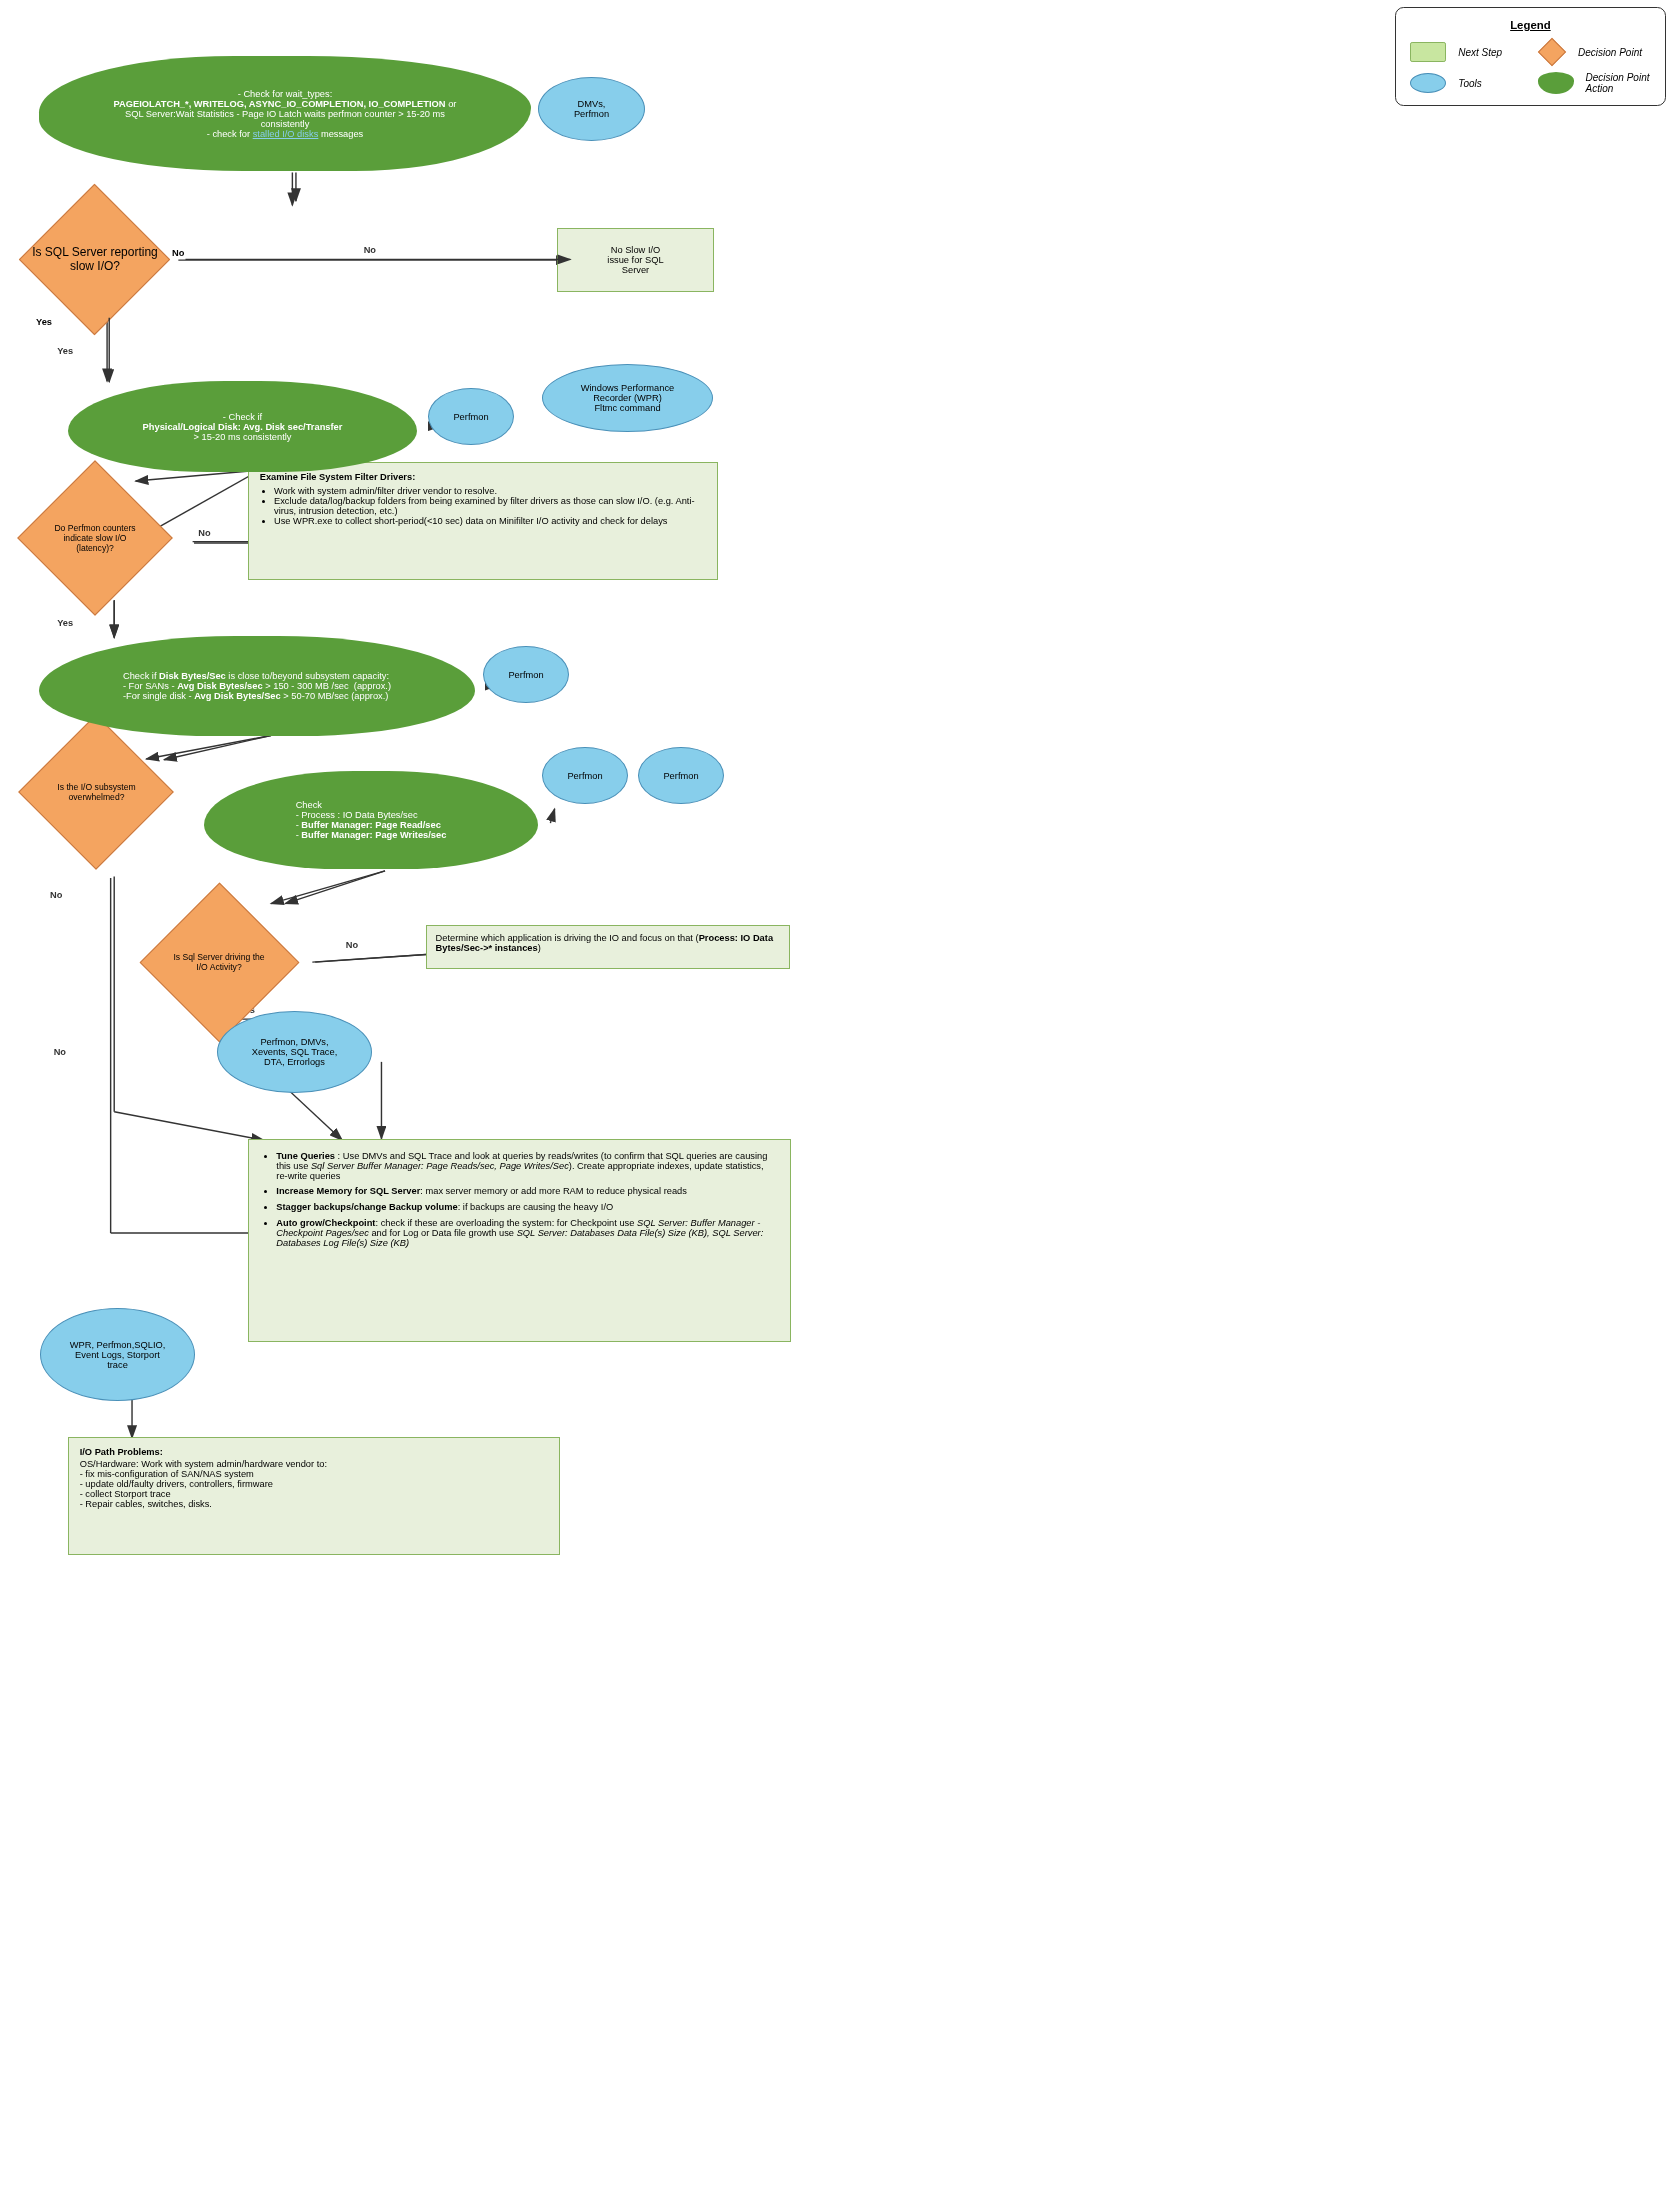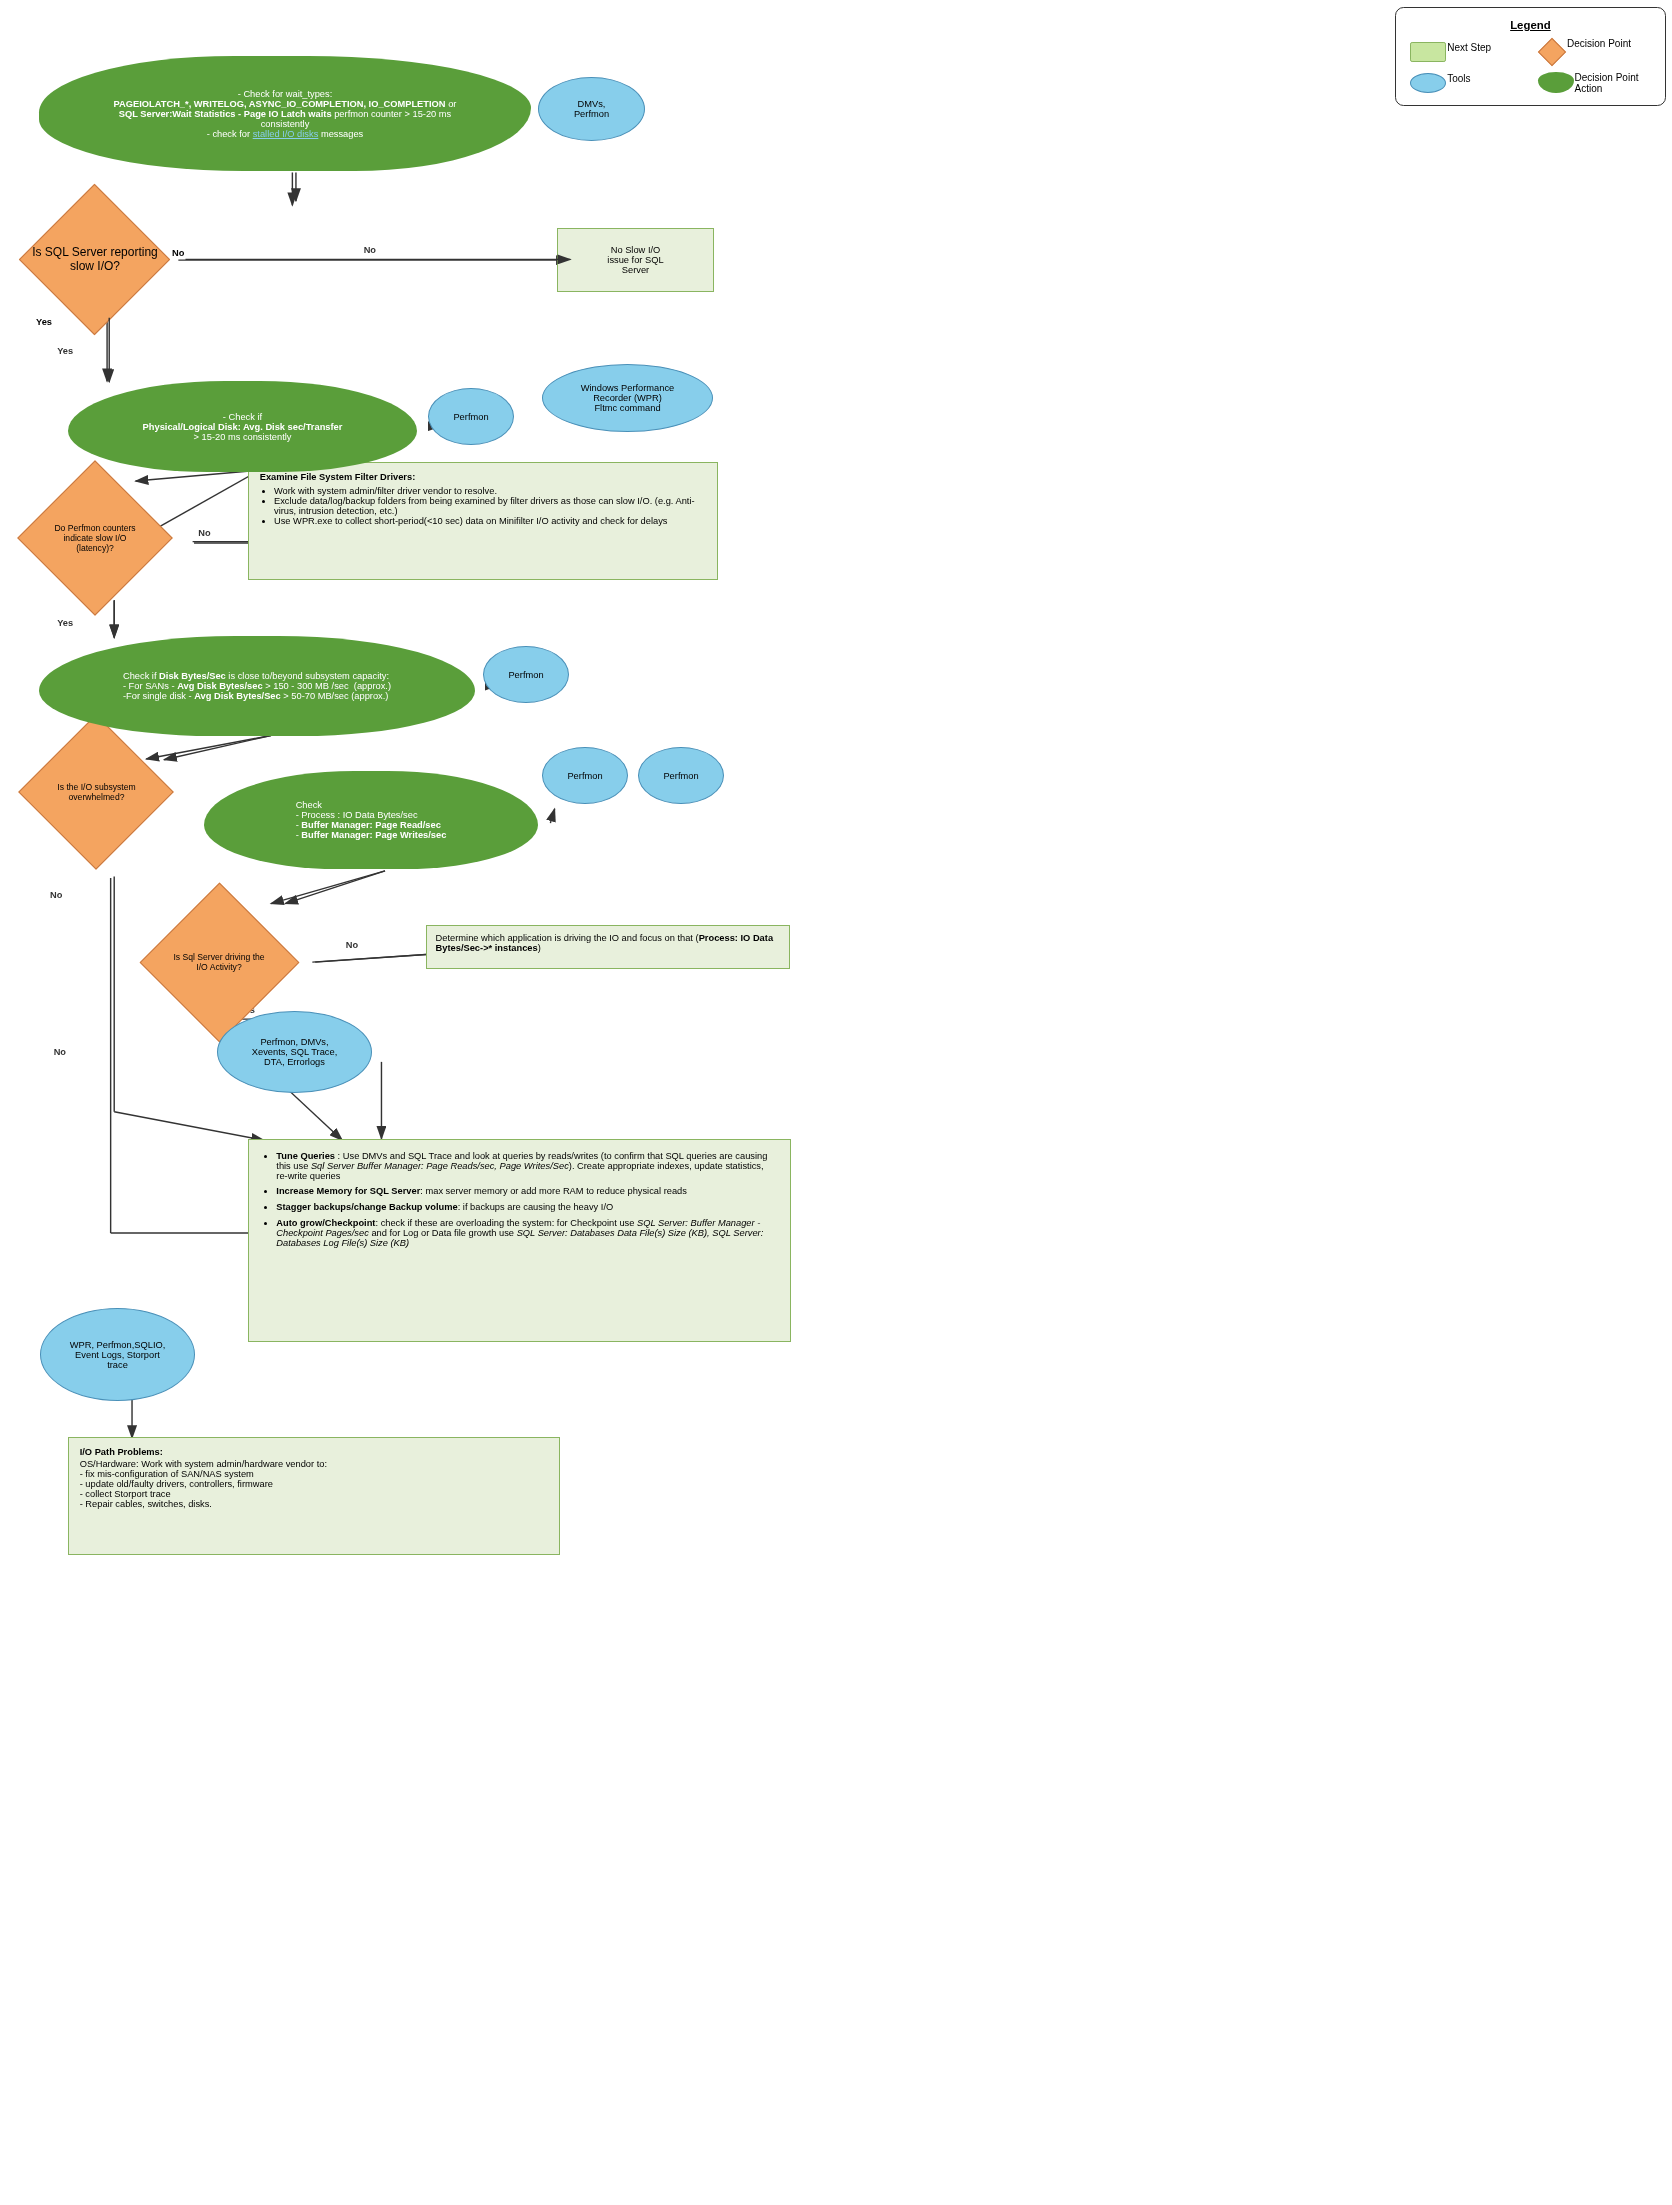--- a/index.html
+++ b/index.html
@@ -40,22 +40,24 @@
       margin-bottom: 7.1px;
     }
     .legend-items {
       display: grid;
       grid-template-columns: 1fr 1fr;
       gap: 5.7px 14.3px;
       align-items: center;
     }
     .legend-item {
       display: flex;
-      gap: 1px;
+      align-items: center;
+      gap: 12px;
       font-size: 10px;
+      font-style: italic;
     }
     .legend-shape-green-rect {
       width: 36px;
       height: 20px;
       background: #c8e6a0;
       border: 0.7px solid #8ab560;
       border-radius: 2.1px;
       flex-shrink: 0;
     }
     .legend-shape-oval {
@@ -165,21 +167,21 @@
 
       <line x1="310" y1="1430" x2="310" y2="1460" stroke="#333" stroke-width="2"></line>
       <line x1="310" y1="1460" x2="460" y2="1600" stroke="#333" stroke-width="2" marker-end="url(#arrowhead)"></line>
 
     </svg>
 
     <div style="position:absolute; top:56px; left:39px; width:492px; height:115px; background:#5a9e3a; border-radius:42% 48% 38% 44% / 52% 48% 58% 48%; display:flex; align-items:center; justify-content:center; color:white; font-size:9.3px; text-align:center; padding:10.7px 21.4px; z-index:5;">
       <div>
         - Check for wait_types:<br>
         <span style="font-weight:bold;">PAGEIOLATCH_*, WRITELOG, ASYNC_IO_COMPLETION, IO_COMPLETION</span> or<br>
-        <span style="font-weight:bold;text-align:center;">SQL Server:Wait Statistics - Page IO Latch waits</span> perfmon counter &gt; 15-20 ms<br>
+        <span style="font-weight:normal;text-align:center;">SQL Server:Wait Statistics - Page IO Latch waits</span> perfmon counter &gt; 15-20 ms<br>
         consistently<br>
         - check for <span class="link-text" style="color:#87ceeb;">stalled I/O disks</span> messages
       </div>
     </div>
 
     <div style="position:absolute; top:77px; left:538px; width:107px; height:64px; background:#87ceeb; border:1.4px solid #4a90b8; border-radius:50%; display:flex; align-items:center; justify-content:center; text-align:center; font-size:9.3px; z-index:5;">
       <span style="white-space:pre-line;">DMVs,
 Perfmon</span>
     </div>
 

